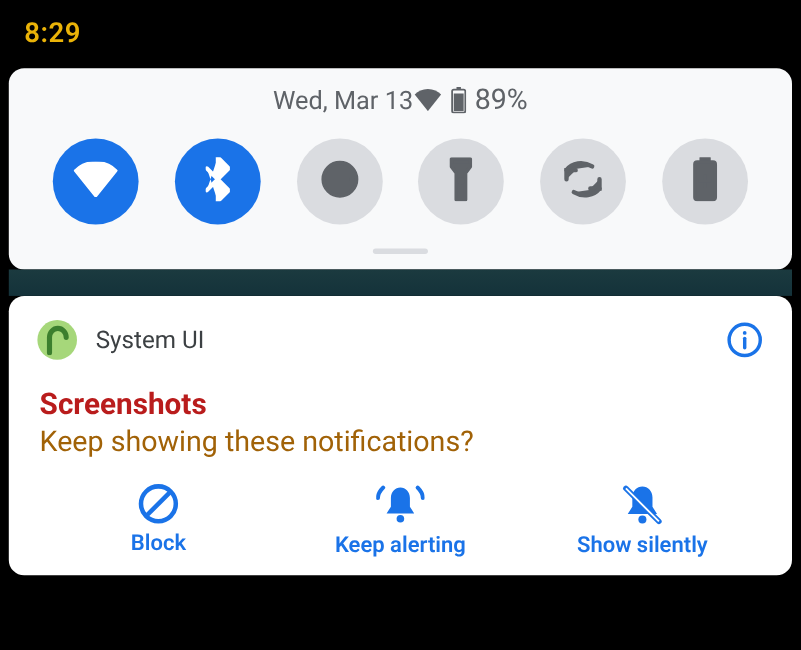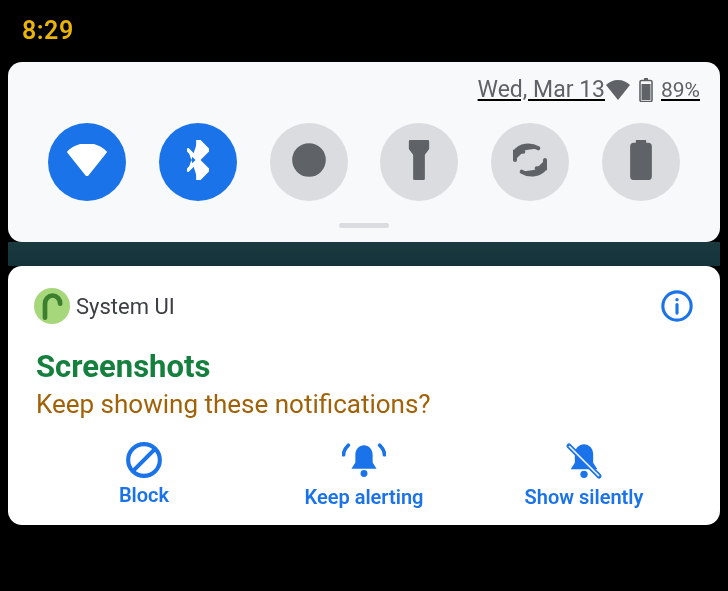--- a/index.html
+++ b/index.html
@@ -25,37 +25,36 @@
     }
     .qs-panel {
       background: #f8f9fa;
       border-radius: 14px;
       margin: 2px 8px 0 8px;
       padding: 14px 20px 8px 20px;
       width: calc(100% - 16px);
     }
     .qs-header {
       display: flex;
-      justify-content: flex-end;
+      justify-content: center;
       align-items: center;
       padding: 0 0 14px 0;
-      text-decoration: underline;
     }
     .qs-date {
       font-size: 23px;
       color: #5f6368;
     }
     .qs-status {
       display: flex;
       align-items: center;
       gap: 8px;
     }
     .qs-status svg { display: block; }
     .qs-battery-pct {
-      font-size: 21px;
+      font-size: 26px;
       color: #5f6368;
     }
     .qs-tiles {
       display: flex;
       justify-content: space-between;
       padding: 6px 20px 12px 20px;
     }
     .tile {
       width: 78px;
       height: 78px;
@@ -82,21 +81,21 @@
     }
     .notif-card {
       background: #fff;
       border-radius: 14px;
       margin: 0 8px;
       padding: 22px 26px 16px 26px;
     }
     .notif-top {
       display: flex;
       align-items: center;
-      gap: 6px;
+      gap: 17px;
     }
     .app-icon {
       width: 36px;
       height: 36px;
       border-radius: 50%;
       background: #a6d77a;
       display: flex;
       align-items: center;
       justify-content: center;
     }
@@ -108,23 +107,23 @@
     .info-btn {
       margin-left: auto;
       display: flex;
       align-items: center;
       justify-content: center;
     }
     .notif-body {
       padding: 24px 0 10px 2px;
     }
     .notif-title {
-      font-size: 31px;
+      font-size: 27px;
       font-weight: 700;
-      color: #15803d;
+      color: #b91c1c;
     }
     .notif-text {
       font-size: 26px;
       color: #a16207;
       margin-top: 4px;
     }
     .notif-actions {
       display: flex;
       justify-content: space-around;
       padding: 12px 0 0 0;

